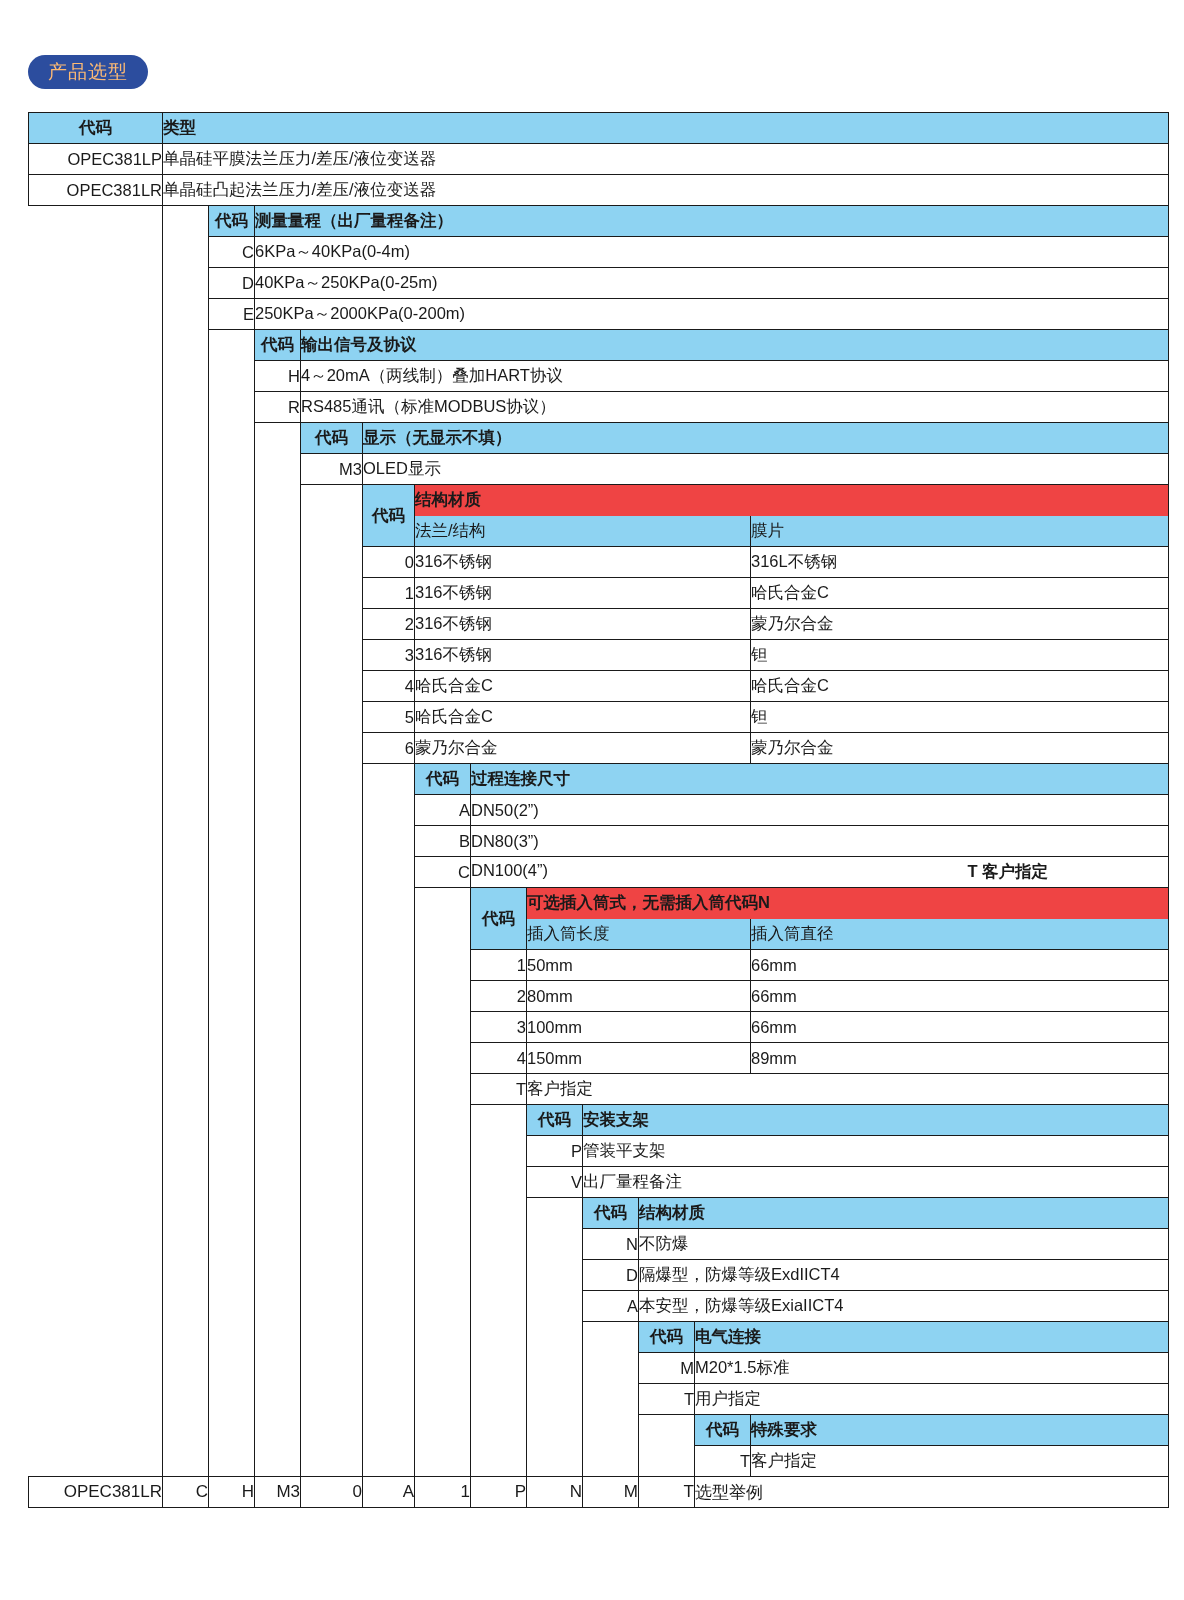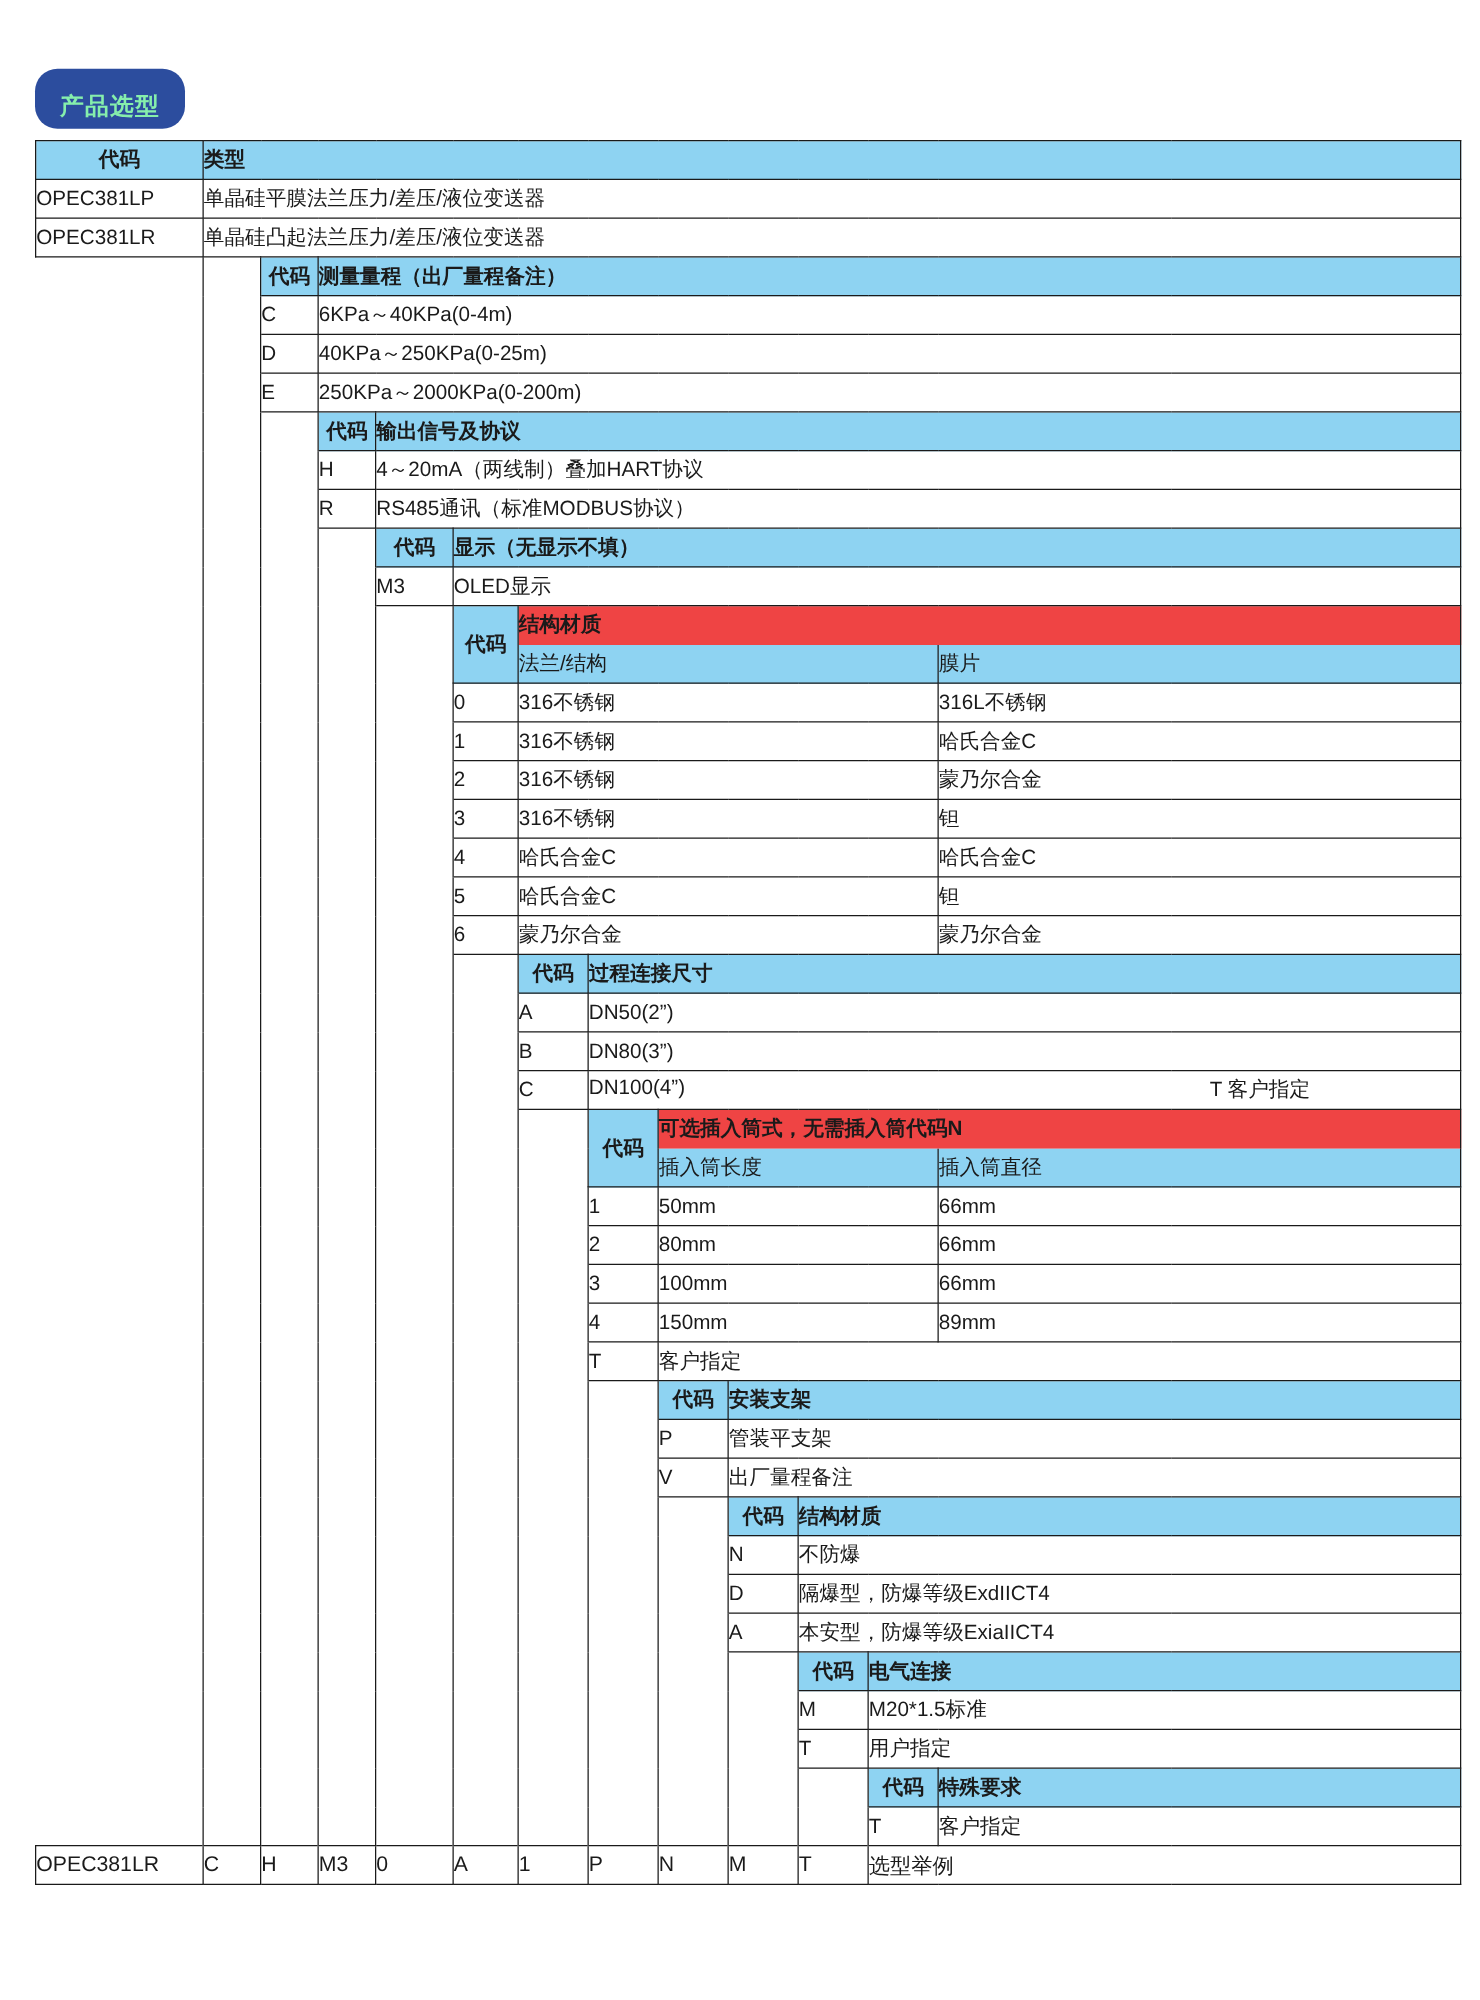--- a/index.html
+++ b/index.html
@@ -18,25 +18,25 @@
 
   
   #badge-wrap {
     position: absolute;
     left: 28px;
     top: 55px;
   }
   .badge {
     display: inline-block;
     background: #2c4d9e;
-    color: #86efac;
-    font-weight: bold;
+    color: #fdba74;
+    font-weight: normal;
     font-size: 19px;
     letter-spacing: 1px;
-    padding: 21px 20px 8px 20px;
+    padding: 7px 20px 8px 20px;
     border-radius: 18px;
     line-height: 1;
   }
 
   
   #selector {
     position: absolute;
     left: 28px;
     top: 112px;
     width: 1140px;
@@ -57,21 +57,21 @@
 
   
   .bx {
     border: 1.4px solid #1a1a1a;
   }
   .hd {
     background: #8ed3f2;
     font-weight: bold;
   }
   .code {
-    text-align: left;
+    text-align: right;
     padding: 0 2px;
   }
   .desc {
     text-align: left;
     padding-left: 10px;
   }
   .hd.desc { }
   .hd.code { text-align: center; }
   .rail {
     border: none;
@@ -103,21 +103,21 @@
   .grp-codecell {
     background: #8ed3f2;
     font-weight: bold;
     border: 1.4px solid #1a1a1a;
     text-align: center;
   }
 
   .note-right {
     float: right;
     padding-right: 120px;
-    font-weight: normal;
+    font-weight: bold;
   }
 
   .exrow td { height: 33px; }
   .exrow .bx { font-size: 17px; }
 </style>
 </head>
 <body>
 
 <div id="badge-wrap">
   <span class="badge">产品选型</span>

